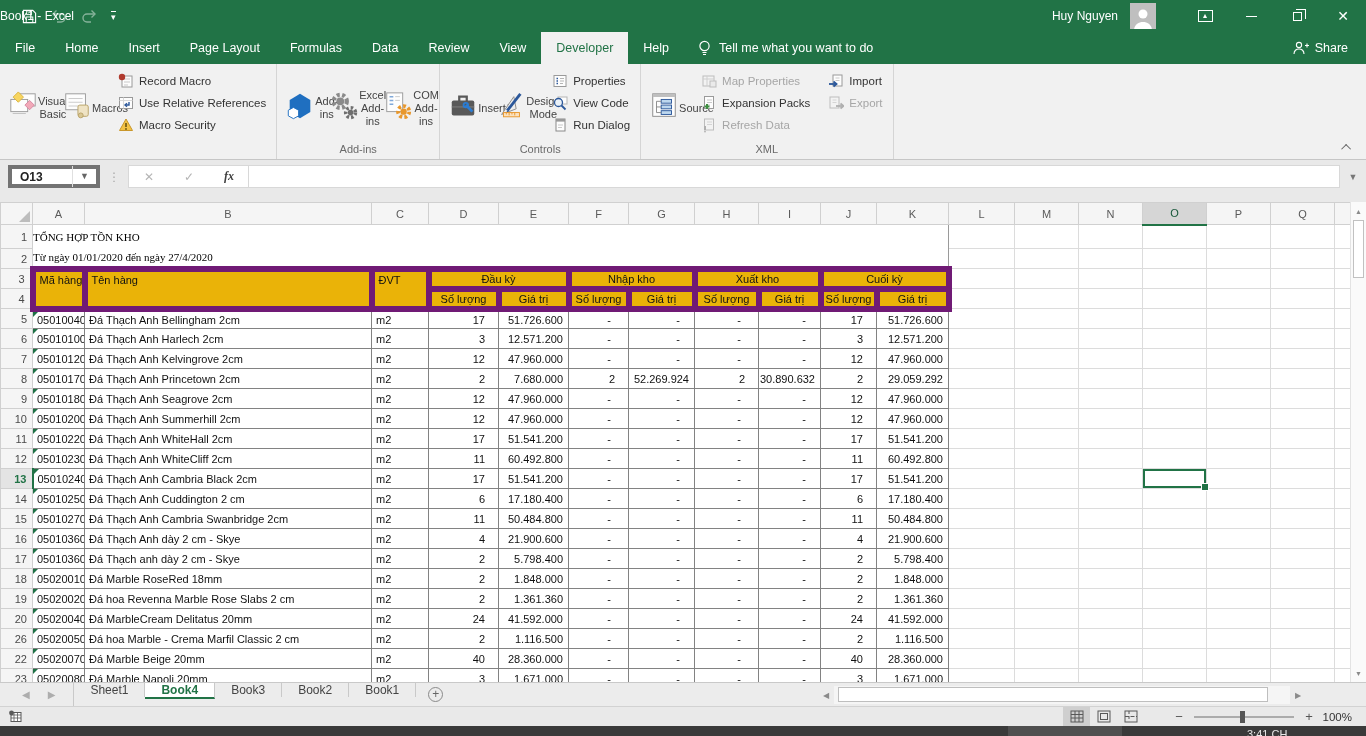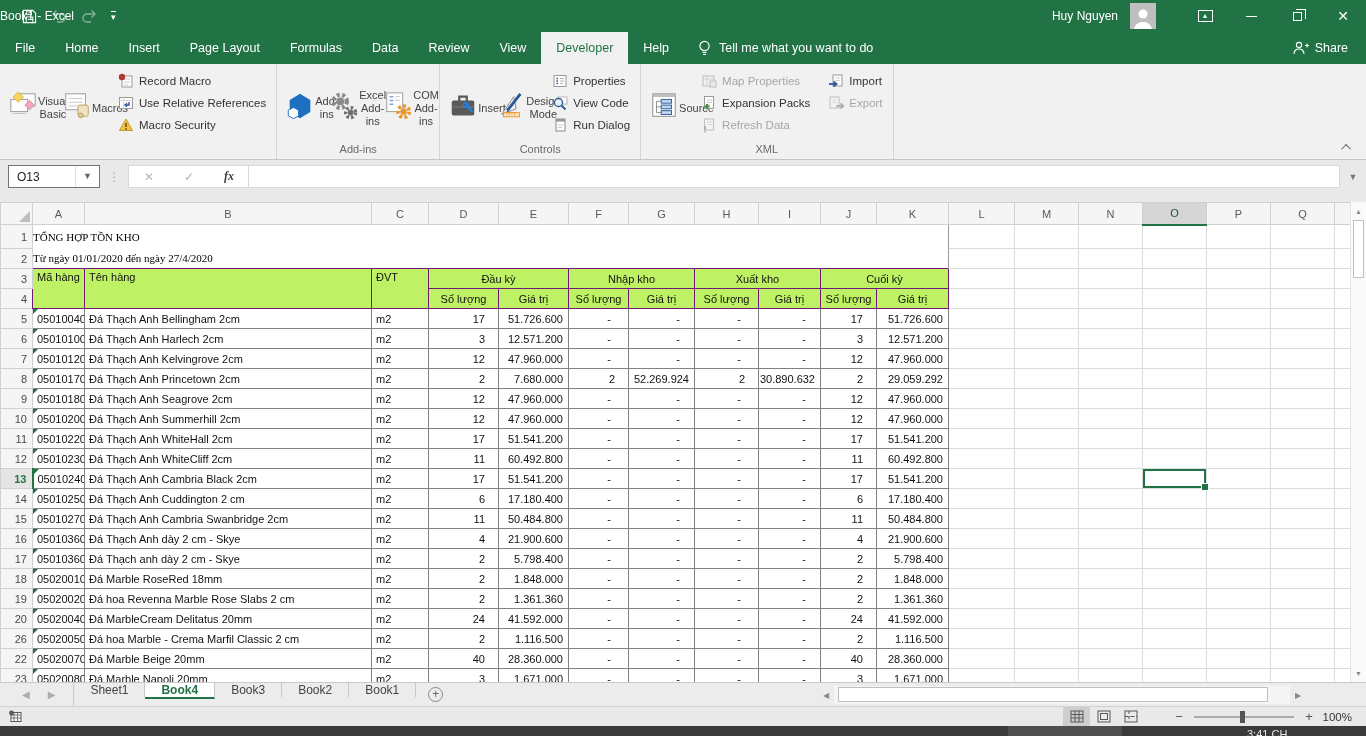--- a/index.html
+++ b/index.html
@@ -40,21 +40,21 @@
   .smallcol { display:flex; flex-direction:column; justify-content:flex-start; padding-top:3px; }
   .smallbtn { display:flex; align-items:center; gap:5px; height:22px; background:none; border:none; font-family:inherit; font-size:11.5px; color:#333; padding:0 4px; white-space:nowrap; }
   .smallbtn.disabled { color:#A6A6A6; }
   .smallbtn svg, .smallbtn .si { flex:0 0 16px; }
   .collapse-ribbon { position:absolute; right:10px; bottom:5px; width:18px; height:14px; display:flex; align-items:center; justify-content:center; }
   .chev-up { width:7px; height:7px; border-left:1.5px solid #666; border-top:1.5px solid #666; transform:rotate(45deg) translateY(2px); }
 
   
   .formulabar { position:absolute; left:0; top:160px; width:1366px; height:42px; background:#E9E9E9; }
   .fb-inner { position:absolute; left:8px; top:5px; height:23px; display:flex; align-items:center; }
-  .namebox { width:92px; height:23px; background:#fff; border:1px solid #737373; display:flex; align-items:center; font-size:12px; padding-left:8px; color:#222; }
+  .namebox { width:92px; height:23px; background:#fff; border:4px solid #737373; display:flex; align-items:center; font-size:12px; padding-left:8px; color:#222;font-weight:bold; }
   .namebox .dd { margin-left:auto; color:#666; font-size:9px; padding:0 7px; border-left:1px solid #E0E0E0; line-height:21px; }
   .fb-dots { color:#A8A8A8; padding:0 8px; font-size:12px; letter-spacing:0; }
   .fb-btns { background:#fff; border:1px solid #D8D8D8; height:23px; display:flex; align-items:center; }
   .fb-btn { width:40px; text-align:center; color:#B5B5B5; font-size:12px; }
   .fb-btn.fx { color:#404040; font-family:"Liberation Serif",serif; font-style:italic; font-weight:bold; }
   .fb-input { position:absolute; left:248px; top:5px; height:23px; width:1092px; background:#fff; border:1px solid #D8D8D8; }
   .fb-exp { position:absolute; right:4px; top:5px; width:18px; height:23px; display:flex; align-items:center; justify-content:center; color:#777; font-size:9px; }
 
   
   .sheet { position:absolute; left:0; top:202px; width:1366px; height:480px; background:#fff; overflow:hidden; }
@@ -65,21 +65,21 @@
   th.ch { background:#F5F5F5; border:1px solid #D0D0D0; color:#5a5a5a; font-size:11.5px; text-align:center; }
   th.ch.sel { background:#D6D6D6; border-bottom:2px solid #217346; color:#17573a; }
   th.corner { background:#F5F5F5; border:1px solid #D0D0D0; position:relative; }
   th.corner .tri { position:absolute; right:2px; bottom:2px; width:0; height:0; border-bottom:11px solid #BDBDBD; border-left:11px solid transparent; }
   th.rh { background:#F5F5F5; border:1px solid #D0D0D0; color:#4a4a4a; font-size:11.5px; text-align:right; padding-right:5px; }
   th.rh.selr { color:#217346; font-weight:bold; background:#E4E4E4; border-right:2px solid #217346; }
   td.e { border-right:1px solid #DCDCDC; border-bottom:1px solid #DCDCDC; }
   td.mg { background:#fff; border-right:1px solid #9a9a9a; overflow:hidden; }
   td.t1 { font-family:"Liberation Serif",serif; font-weight:bold; font-size:16px; color:#000; }
   td.t2 { font-family:"Liberation Serif",serif; font-weight:bold; font-size:12.5px; color:#000; }
-  td.h { background:#bef264; border:1px solid #701a75; color:#111; overflow:hidden;margin-top:36px; }
+  td.h { background:#eab308; border:6px solid #701a75; color:#111; overflow:hidden;margin-top:36px; }
   td.h.lft { text-align:left; vertical-align:top; padding:2px 0 0 4px; }
   td.h.ctr { text-align:center; }
   td.d { border:1px solid #828282; background:#fff; overflow:hidden; color:#111; }
   td.d.code { padding-left:4px; position:relative; }
   td.d.code::before { content:''; position:absolute; left:0; top:0; border-top:5px solid #1E7145; border-right:5px solid transparent; }
   td.d.nm { padding-left:4px; }
   td.d.un { padding-left:4px; }
   td.d.sl { text-align:right; padding-right:13px; }
   td.d.gt { text-align:right; padding-right:5px; }
   td.d.sl.dash { padding-right:17px; }

